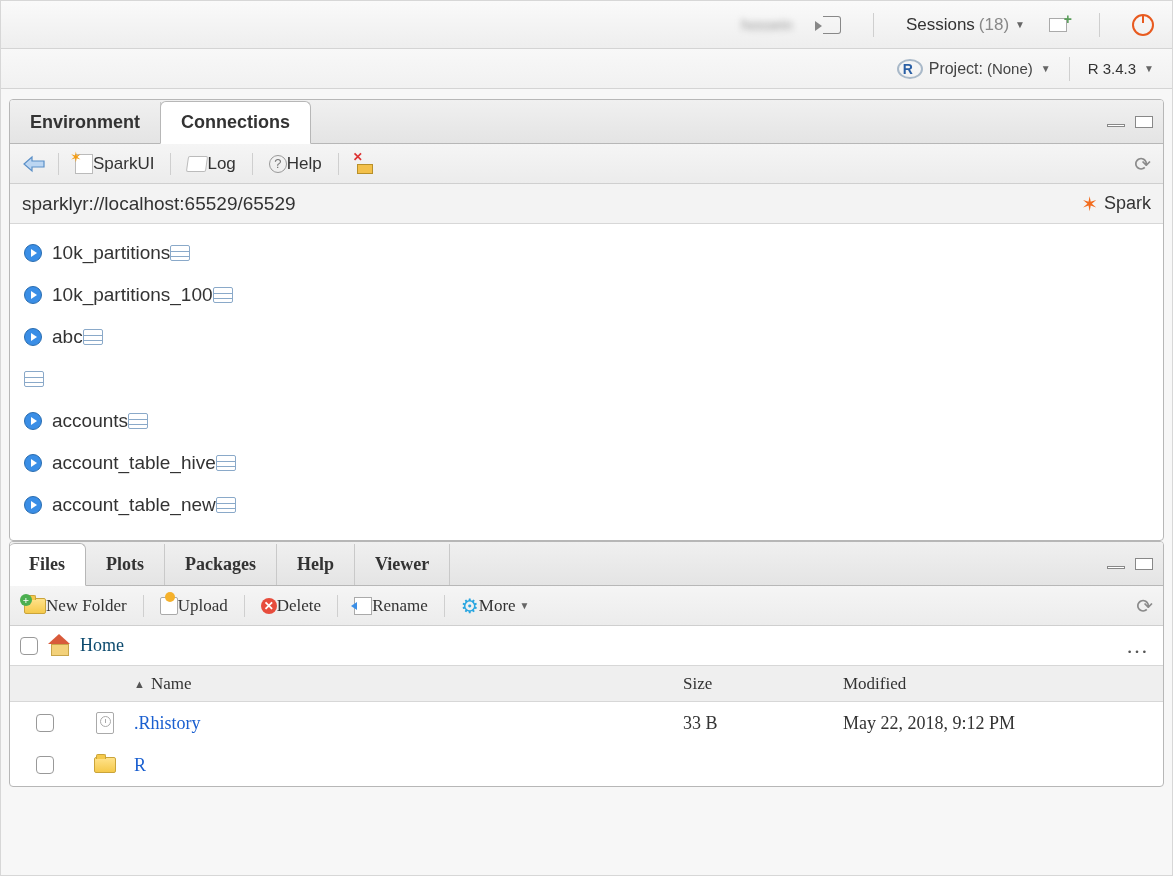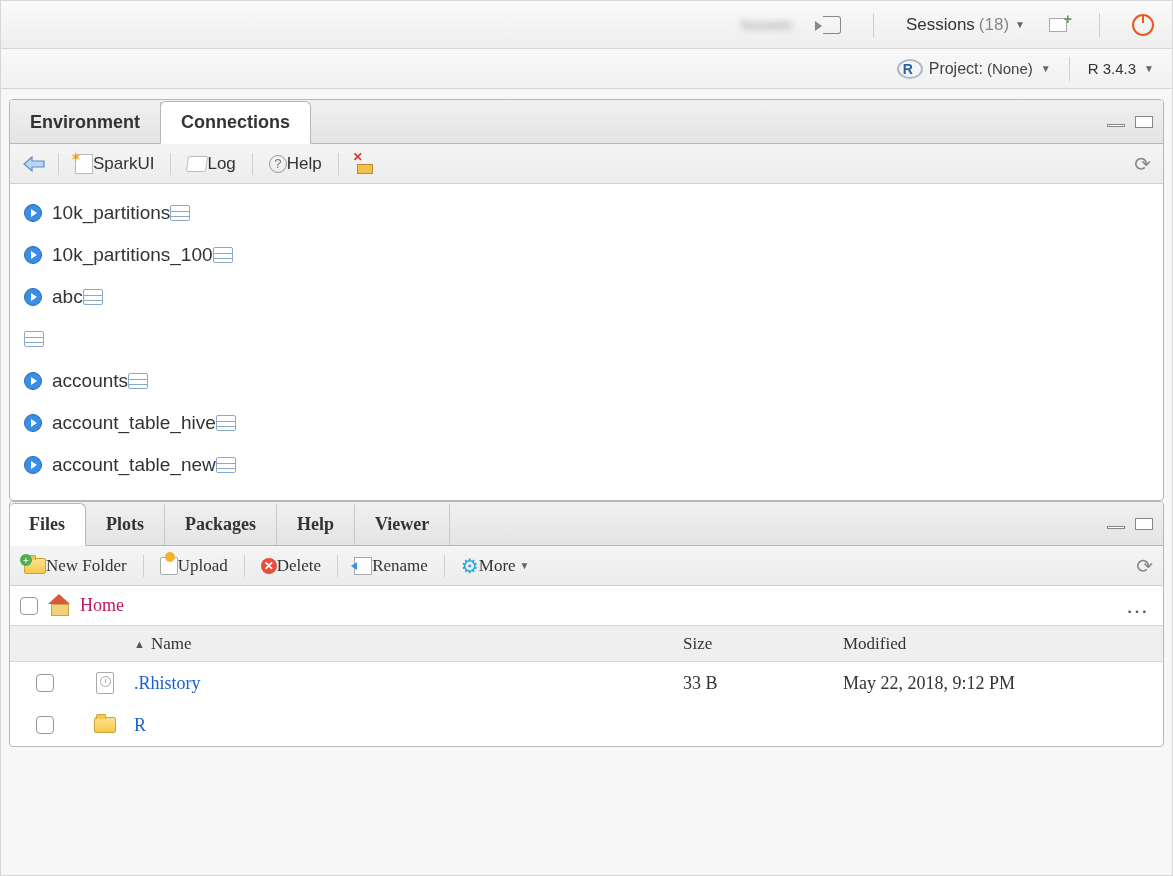--- a/index.html
+++ b/index.html
@@ -129,21 +129,21 @@
   
   .files-toolbar {
     height:40px;background:linear-gradient(#f5f5f5,#ececec);border-bottom:1px solid #cfcfcf;
     display:flex;align-items:center;gap:4px;padding:0 10px;font-size:17px;
   }
   .files-breadcrumb {
     height:40px;border-bottom:1px solid #d7d7d7;display:flex;align-items:center;padding:0 10px;gap:10px;
     background:#fff;position:relative;
   }
   .check {width:18px;height:18px;border:1.5px solid #999;border-radius:4px;background:#fff;}
-  .home-link{color:#be185d;font-size:18px;}
+  .home-link{color:#0c4a6e;font-size:18px;}
   .ellipsis{position:absolute;right:14px;color:#555;font-size:22px;letter-spacing:1px;}
   .files-header {
     height:36px;background:#efefef;border-bottom:1px solid #d7d7d7;display:flex;align-items:center;font-size:17px;color:#333;
   }
   .col-check{width:70px;}
   .col-icon{width:50px;}
   .col-name{flex:1;padding-left:4px;display:flex;align-items:center;gap:6px;}
   .col-size{width:160px;}
   .col-mod{width:320px;}
   .files-row{height:42px;display:flex;align-items:center;font-size:18px;border-bottom:0;}
@@ -244,20 +244,27 @@
     <span class="tool-item">
       <span class="help-ico">?</span>
       <span>Help</span>
     </span>
     <span class="sep"></span>
     <span class="tool-item">
       <span class="disconnect-ico"></span>
     </span>
     <span style="margin-left:auto" class="refresh-ico">⟳</span>
   </div>
+  <div class="urlrow">
+    <span>sparklyr://localhost:65529/65529</span>
+    <span class="spark-label">
+      <span class="spark-star">✶</span>
+      <span>Spark</span>
+    </span>
+  </div>
   <div class="table-list">
     <div class="table-row">
       <span class="left">
           <span class="play-circle"></span>
           <span class="table-name">10k_partitions</span>
         </span>
       <span class="grid-icon"></span>
     </div>
     <div class="table-row">
       <span class="left">

